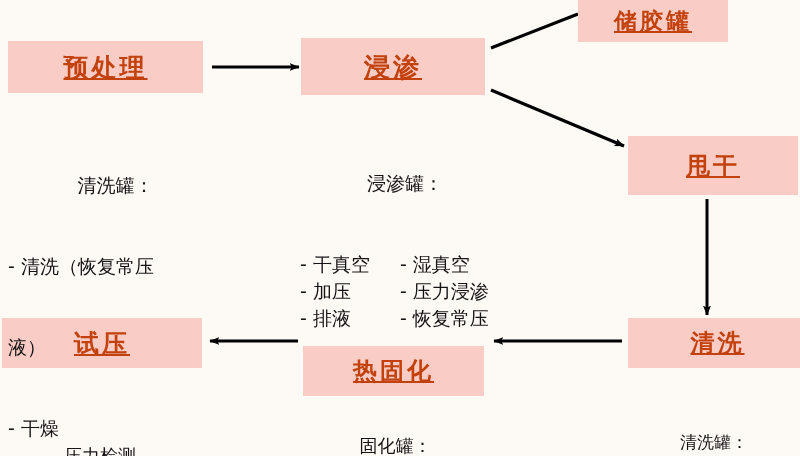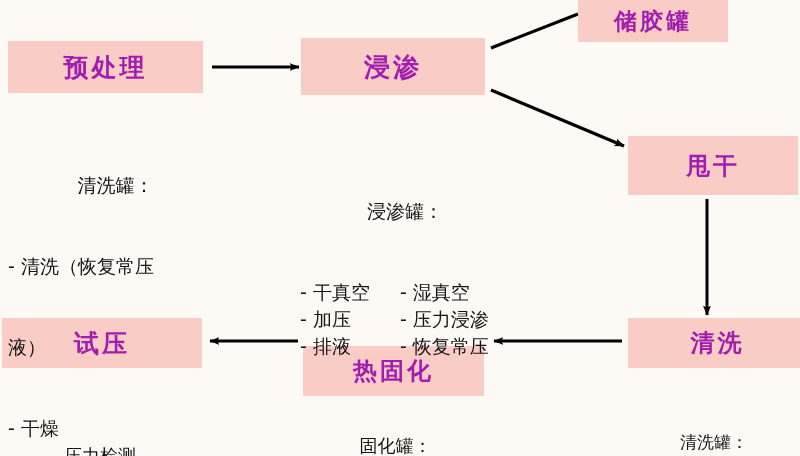--- a/index.html
+++ b/index.html
@@ -14,24 +14,25 @@
     background: #fdf9f5;
     font-family: "DejaVu Sans", "Liberation Sans", sans-serif;
     overflow: hidden;
   }
   .node {
     position: absolute;
     background: #f9ccc6;
     display: flex;
     align-items: center;
     justify-content: center;
-    color: #a21caf;
+    color: #c2410c;
     font-weight: bold;
     letter-spacing: 3px;
     box-sizing: border-box;
+    text-decoration: underline;
   }
   .node-label {
     line-height: 1;
     white-space: nowrap;
   }
   .caption {
     position: absolute;
     color: #141414;
     line-height: 1.42;
     white-space: pre;
@@ -131,21 +132,21 @@
   </div>
 
   <div class="caption left" id="caption-pretreatment">
     <span class="cap-head center" style="display:block;text-align:center;">清洗罐：</span>
     <span class="cap-line">- 清洗（恢复常压</span>
     <span class="cap-line">液）</span>
     <span class="cap-line">- 干燥</span>
   </div>
 
   <div class="caption left" id="caption-impregnation">
-    <span class="cap-head" style="display:block;text-align:center;padding-right:40px;margin-top:28px;">浸渗罐：</span>
+    <span class="cap-head" style="display:block;text-align:center;padding-right:40px;">浸渗罐：</span>
     <div class="cap-grid">
       <span>- 干真空</span>
       <span>- 湿真空</span>
       <span>- 加压</span>
       <span>- 压力浸渗</span>
       <span>- 排液</span>
       <span>- 恢复常压</span>
     </div>
   </div>
 

